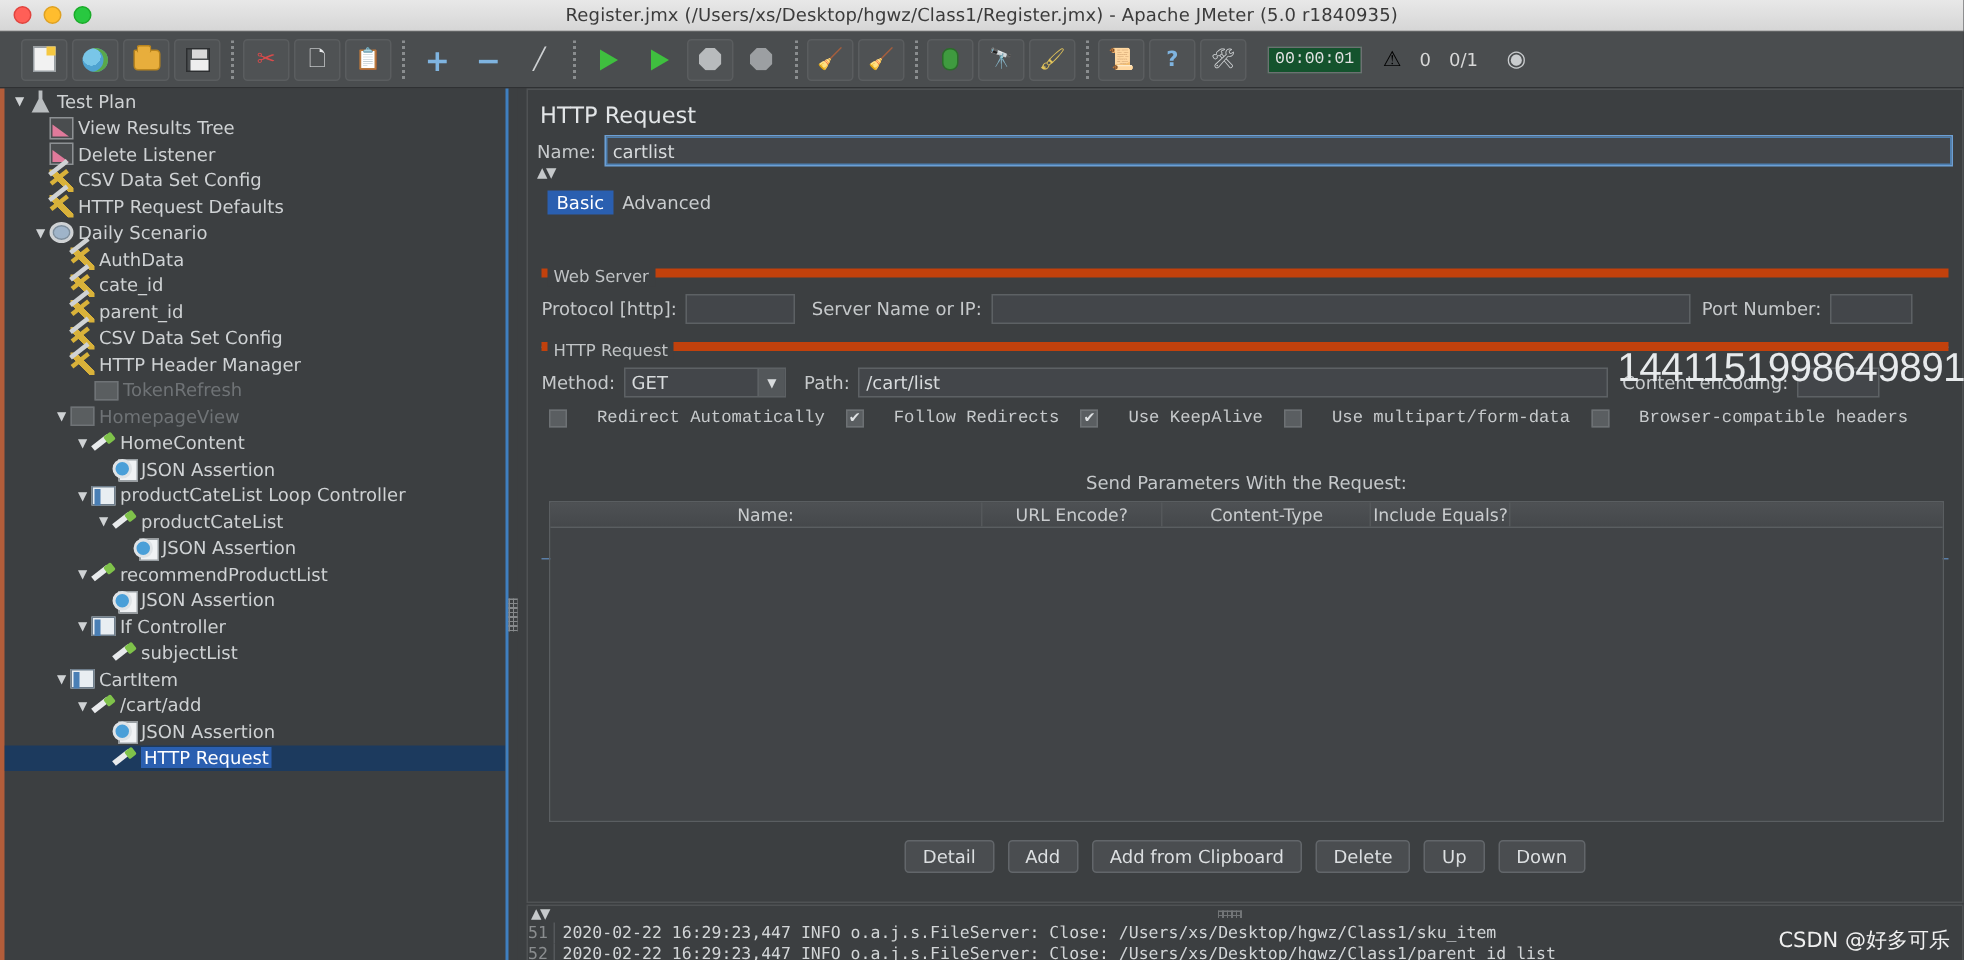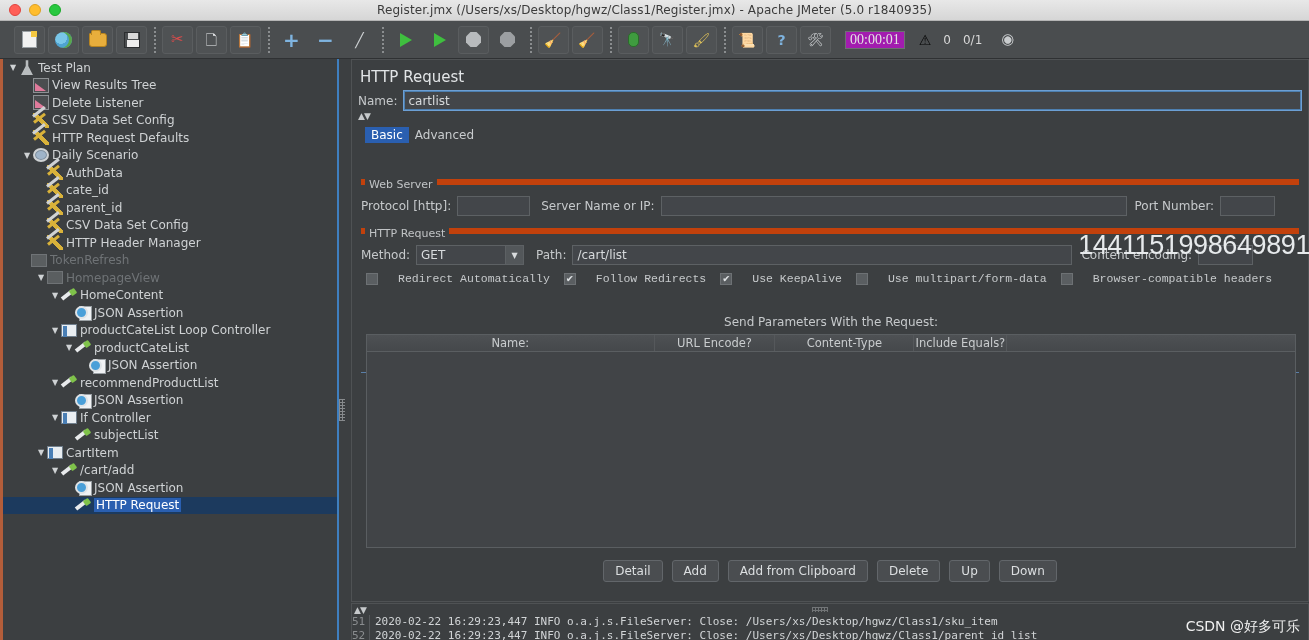--- a/index.html
+++ b/index.html
@@ -42,23 +42,23 @@
     font-size: 15px; line-height: 1; color: #d6d6d6;
     position: relative;
   }
   .tb-sep {
     width: 2px; height: 26px; margin: 0 6px 0 4px;
     background-image: repeating-linear-gradient(180deg,#8a8d8f 0 2px,transparent 2px 4px);
   }
   .tb-plain { background: transparent; border: 1px solid transparent; }
   .tb-timer {
     height: 18px; min-width: 58px; margin-left: 11px; padding: 0 4px;
-    background: #a21caf; border: 1px solid #6d7072;
-    color: #e3e3e3; font-family: Liberation Serif, serif;
-    font-size: 14px; display: flex; align-items: center; justify-content: center;
+    background: #14532d; border: 1px solid #6d7072;
+    color: #e3e3e3; font-family: Liberation Mono, monospace;
+    font-size: 11px; display: flex; align-items: center; justify-content: center;
   }
   .tb-count { color: #d8d8d8; font-size: 12px; margin-left: 12px; }
   .tb-warn { margin-left: 14px; font-size: 14px; }
 
   
   .ic { display: block; }
   .ic-doc { width: 15px; height: 17px; background: #f2f2f2; border: 1px solid #9aa0a4; position: relative; }
   .ic-doc:after { content:""; position:absolute; right:-1px; top:-1px; width:6px; height:6px; background:#f5c842; }
   .ic-globe { width: 17px; height: 16px; border-radius: 50%;
               background: radial-gradient(circle at 35% 35%, #79c6e8 0 40%, #4fa3d1 41% 100%);
@@ -361,21 +361,21 @@
       <div class="tree-row" style="padding-left: 32px;">
         <span class="toggle"></span>
         <span class="tree-icon ti-config"></span>
         <span class="tree-label">CSV Data Set Config</span>
       </div>
       <div class="tree-row" style="padding-left: 32px;">
         <span class="toggle"></span>
         <span class="tree-icon ti-config"></span>
         <span class="tree-label">HTTP Header Manager</span>
       </div>
-      <div class="tree-row disabled" style="padding-left: 16px; text-align: right;">
+      <div class="tree-row disabled" style="padding-left: 48px; text-align: right;">
         <span class="toggle"></span>
         <span class="tree-icon ti-dim"></span>
         <span class="tree-label">TokenRefresh</span>
       </div>
       <div class="tree-row disabled" style="padding-left: 32px;">
         <span class="toggle">▼</span>
         <span class="tree-icon ti-dim"></span>
         <span class="tree-label">HomepageView</span>
       </div>
       <div class="tree-row" style="padding-left: 46px;">

